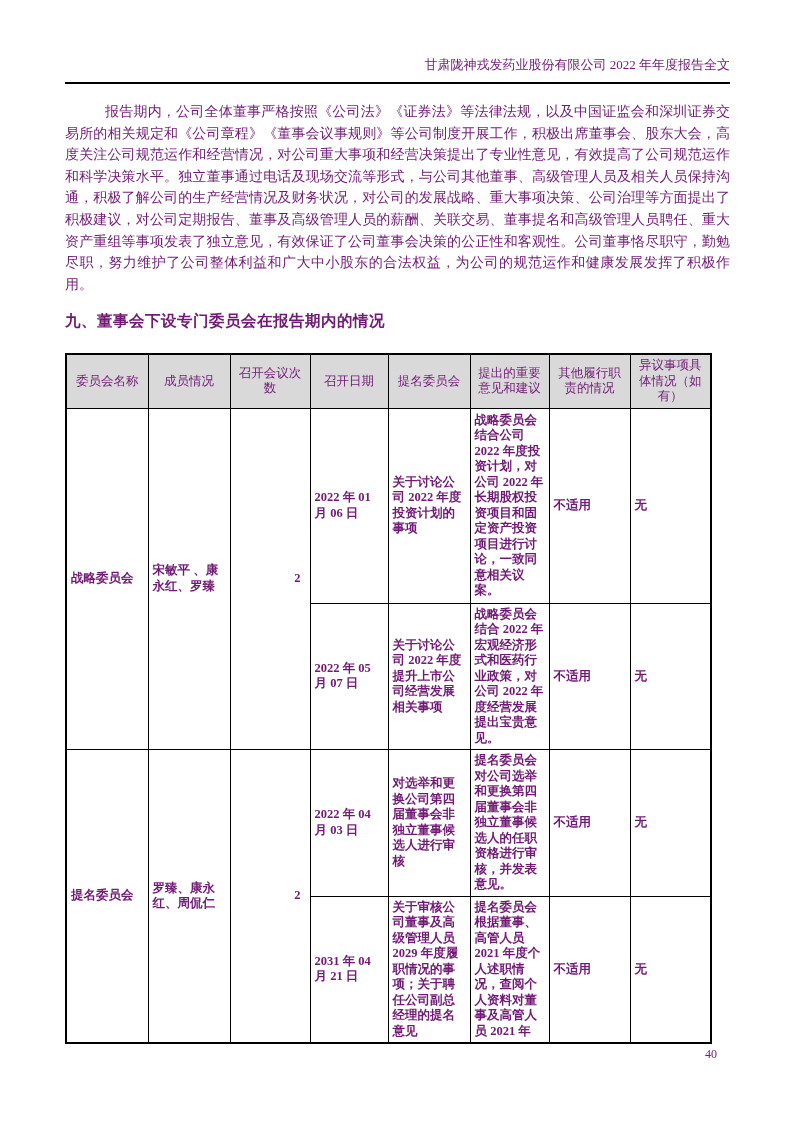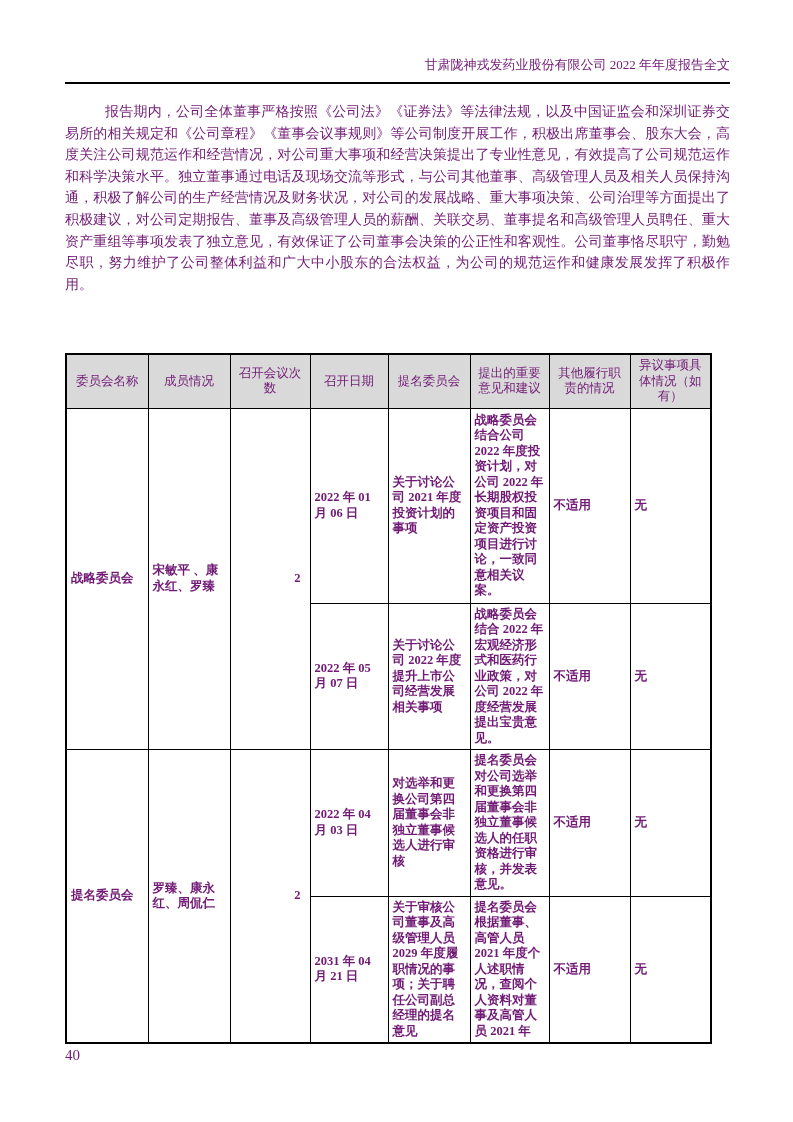--- a/index.html
+++ b/index.html
@@ -73,34 +73,36 @@
   tr.header-row   { height: 52px; }
   tr.meeting-row-1 { height: 195px; }
   tr.meeting-row-2 { height: 144px; }
   tr.meeting-row-3 { height: 143px; }
   tr.meeting-row-4 { height: 142px; }
   .page-number {
     position: absolute;
     left: 65px;
     top: 1039px;
     width: 652px;
-    font-size: 15px;
+    text-align: right;
+    font-size: 12px;
   }
 </style>
 </head>
 <body>
 
 <div class="page">
 
   <div class="doc-header">
     <span>甘肃陇神戎发药业股份有限公司 2022 年年度报告全文</span>
   </div>
 
   <p class="body-paragraph">报告期内，公司全体董事严格按照《公司法》《证券法》等法律法规，以及中国证监会和深圳证券交易所的相关规定和《公司章程》《董事会议事规则》等公司制度开展工作，积极出席董事会、股东大会，高度关注公司规范运作和经营情况，对公司重大事项和经营决策提出了专业性意见，有效提高了公司规范运作和科学决策水平。独立董事通过电话及现场交流等形式，与公司其他董事、高级管理人员及相关人员保持沟通，积极了解公司的生产经营情况及财务状况，对公司的发展战略、重大事项决策、公司治理等方面提出了积极建议，对公司定期报告、董事及高级管理人员的薪酬、关联交易、董事提名和高级管理人员聘任、重大资产重组等事项发表了独立意见，有效保证了公司董事会决策的公正性和客观性。公司董事恪尽职守，勤勉尽职，努力维护了公司整体利益和广大中小股东的合法权益，为公司的规范运作和健康发展发挥了积极作用。</p>
 
+  <h2 class="section-heading">九、董事会下设专门委员会在报告期内的情况</h2>
 
   <table class="committee-table">
     <colgroup>
       <col style="width:82px">
         <col style="width:82px">
         <col style="width:80px">
         <col style="width:78px">
       <col style="width:82px">
         <col style="width:79px">
         <col style="width:81px">
@@ -117,21 +119,21 @@
         <th>其他履行职责的情况</th>
         <th>异议事项具体情况（如有）</th>
       </tr>
     </thead>
     <tbody>
       <tr class="meeting-row-1">
         <td rowspan="2">战略委员会</td>
         <td rowspan="2">宋敏平 、康永红、罗臻</td>
         <td rowspan="2" class="num">2</td>
         <td>2022 年 01 月 06 日</td>
-        <td>关于讨论公司 2021 年度投资计划的事项</td>
+        <td>关于讨论公司 2022 年度投资计划的事项</td>
         <td>战略委员会结合公司 2022 年度投资计划，对公司 2022 年长期股权投资项目和固定资产投资项目进行讨论，一致同意相关议案。</td>
         <td>不适用</td>
         <td>无</td>
       </tr>
       <tr class="meeting-row-2">
         <td>2022 年 05 月 07 日</td>
         <td>关于讨论公司 2022 年度提升上市公司经营发展相关事项</td>
         <td>战略委员会结合 2022 年宏观经济形式和医药行业政策，对公司 2022 年度经营发展提出宝贵意见。</td>
         <td>不适用</td>
         <td>无</td>

